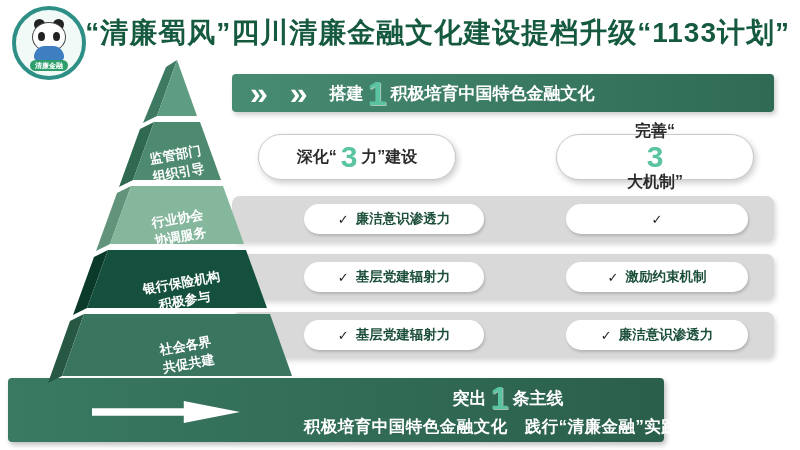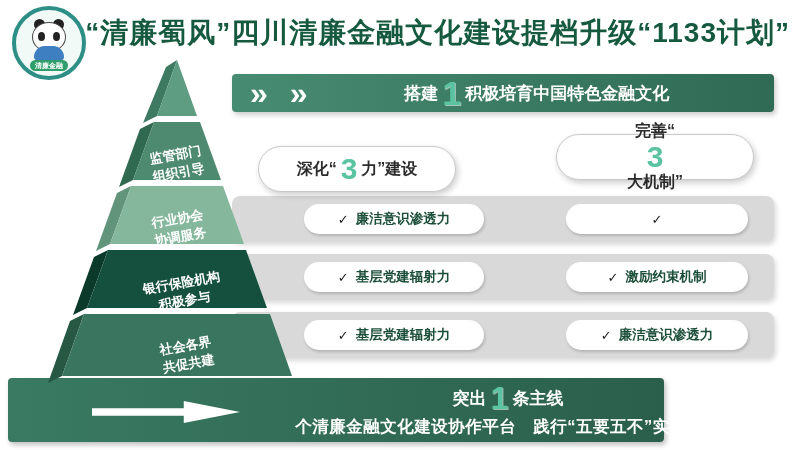--- a/index.html
+++ b/index.html
@@ -38,33 +38,33 @@
   .pl3{left:121px;top:274px;} .pl4{left:125px;top:337px;}
   
   .platform-banner{
     position:absolute;left:232px;top:74px;width:542px;height:38px;border-radius:4px;
     background:linear-gradient(90deg,var(--banner_green,#478c72),var(--banner_green_dark,#2f6a54));
     display:flex;align-items:center;padding-left:18px;box-sizing:border-box;
     box-shadow:2px 3px 5px rgba(0,0,0,.2);z-index:2;
   }
   .chev{color:#fff;font-size:32px;font-weight:700;line-height:30px;margin-right:22px;}
   .banner-text{flex:1;text-align:center;color:#fff;font-size:17px;font-weight:700;
-    display:flex;align-items:center;justify-content:center;padding-right:30px;}
+    display:flex;align-items:center;padding-right:30px;}
   .num{color:var(--number_teal,#5ac4a2);font-weight:800;margin:0 4px;line-height:1;
     text-shadow:1px 1px 0 rgba(255,255,255,.55);}
   .banner-text .num{font-size:34px;}
   
   .pill3{
     position:absolute;top:134px;width:196px;height:44px;background:#fff;
     border:1px solid #c9c9c9;border-radius:24px;box-shadow:2px 3px 6px rgba(0,0,0,.2);
     display:flex;align-items:center;justify-content:center;
     font-size:16px;font-weight:700;color:var(--text_dark,#2b2b2b);z-index:2;
   }
   .pill3 .num{font-size:30px;}
-  .pill3.left{left:258px;margin-top:12px;} .pill3.right{left:556px;flex-direction:column;}
+  .pill3.left{left:258px;} .pill3.right{left:556px;flex-direction:column;}
   
   .gray-band{
     position:absolute;left:232px;width:542px;height:46px;border-radius:8px;
     background:var(--gray_band,#d9d9d9);box-shadow:2px 3px 5px rgba(0,0,0,.15);z-index:1;
   }
   .gb1{top:196px;} .gb2{top:254px;} .gb3{top:312px;}
   .check-pill{
     position:absolute;top:8px;height:30px;background:#fff;border-radius:15px;
     box-shadow:1px 2px 3px rgba(0,0,0,.18);display:flex;align-items:center;justify-content:center;
     gap:7px;font-size:13.5px;font-weight:700;color:var(--pill_text,#1c4f3a);
@@ -191,17 +191,17 @@
   </div>
 
   <div class="bottom-banner">
     <div class="arrow"></div>
     <div class="bottom-text">
       <div class="b-line1">
         <span>突出</span>
         <span class="num">1</span>
         <span>条主线</span>
       </div>
-      <div class="b-line2">个清廉金融文化建设协作平台　践行“五要五不”实践要求</div>
+      <div class="b-line2">积极培育中国特色金融文化　践行“清廉金融”实践要求</div>
     </div>
   </div>
 
 </div>
 
 </body></html>

